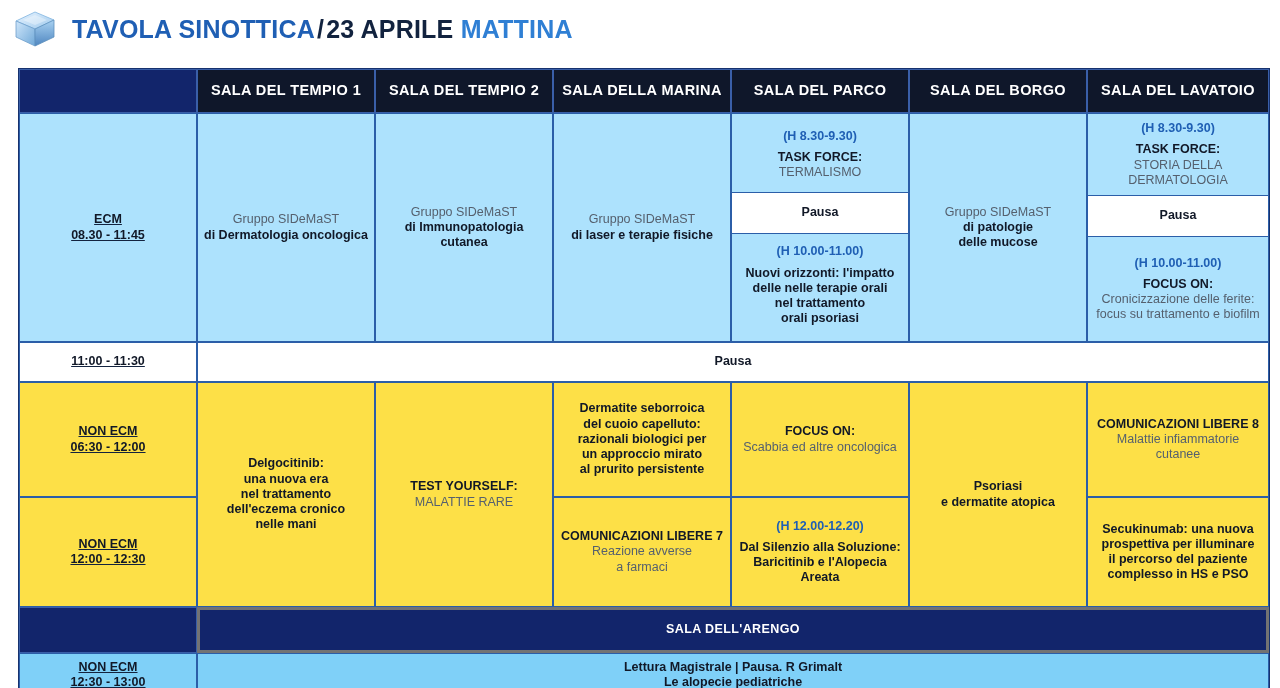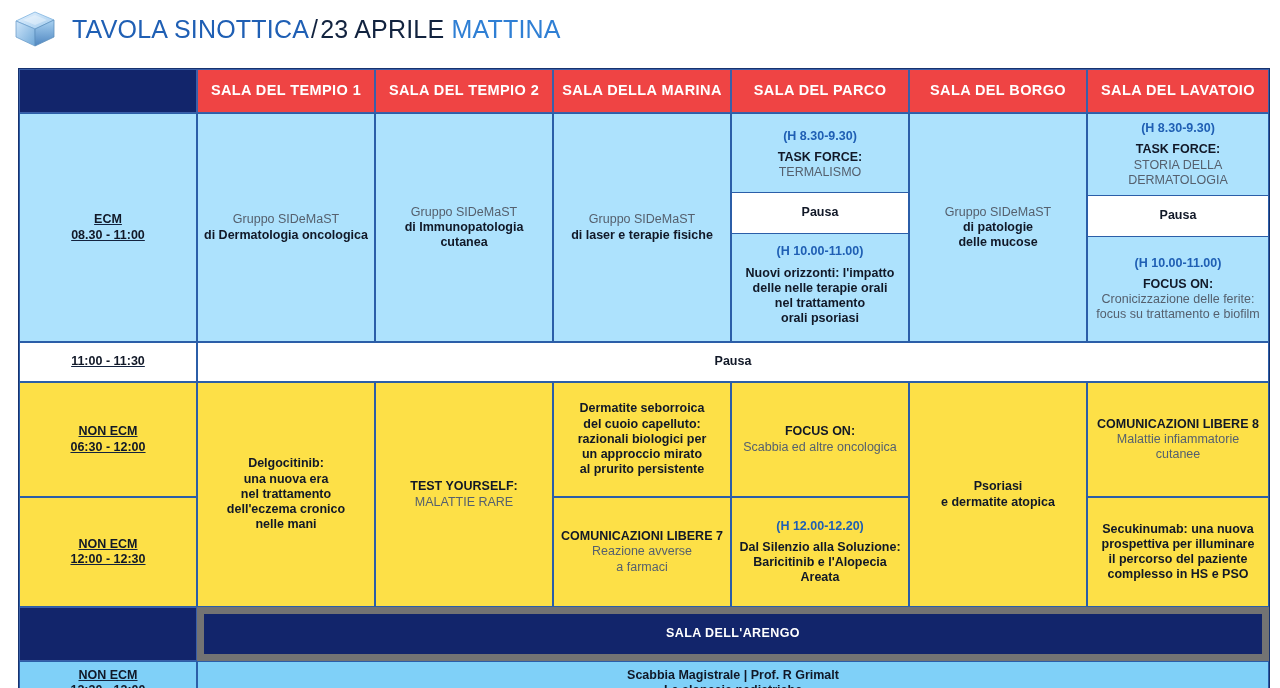--- a/index.html
+++ b/index.html
@@ -27,21 +27,21 @@
   .logo-wrap {
     width: 46px;
     height: 42px;
     flex: 0 0 46px;
     display: flex;
     align-items: center;
     justify-content: center;
   }
   .title-line {
     font-size: 25px;
-    font-weight: normal;
+    font-weight: bold;
     letter-spacing: 0.2px;
     white-space: nowrap;
     line-height: 1;
   }
   .t-blue  { color: #1f5fb4; }
   .t-dark  { color: #12233f; }
   .t-sep   { color: #12233f; margin: 0 2px; }
   .t-light { color: #2f7fd4; }
 
   
@@ -57,21 +57,21 @@
     border: 1px solid #2b5ea8;
     vertical-align: middle;
     text-align: center;
     padding: 4px 5px;
     font-size: 12.5px;
     line-height: 1.22;
   }
 
   
   .hdr th {
-    background: #ef4444;
+    background: #0f172a;
     color: #ffffff;
     font-size: 14.5px;
     font-weight: bold;
     letter-spacing: 0.4px;
     height: 34px;
     border: 1px solid #3a5fa8;
     text-transform: uppercase;
   }
   .hdr th.corner { background: #12256b; }
 
@@ -176,21 +176,21 @@
     <th>SALA DEL TEMPIO 2</th>
     <th>SALA DELLA MARINA</th>
     <th>SALA DEL PARCO</th>
     <th>SALA DEL BORGO</th>
     <th>SALA DEL LAVATOIO</th>
   </tr>
 
   <tr>
     <td class="bg-sky time-cell">
       <span class="strong">ECM</span><br>
-      <span class="strong">08.30 - 11:00</span>
+      <span class="strong">08.30 - 11:45</span>
     </td>
 
     <td class="bg-sky" style="height:188px">
       <span class="muted">Gruppo SIDeMaST</span><br>
       <span class="strong">di Dermatologia oncologica</span>
     </td>
 
     <td class="bg-sky">
       <span class="muted">Gruppo SIDeMaST</span><br>
       <span class="strong">di Immunopatologia</span><br>
@@ -343,28 +343,28 @@
     <td class="bg-pale">
       <span class="strong">Secukinumab: una nuova</span><br>
       <span class="strong">prospettiva per illuminare</span><br>
       <span class="strong">il percorso del paziente</span><br>
       <span class="strong">complesso in HS e PSO</span>
     </td>
   </tr>
 
   <tr>
     <td class="bg-navy" style="height:32px;border:1px solid #3a5fa8"></td>
-    <td class="arengo-bar" colspan="6" style="border:7px solid #737373">SALA DELL'ARENGO</td>
+    <td class="arengo-bar" colspan="6" style="border:3px solid #737373">SALA DELL'ARENGO</td>
   </tr>
 
   <tr>
     <td class="bg-mid time-cell" style="height:34px">
       <span class="strong">NON ECM</span><br>
       <span class="strong">12:30 - 13:00</span>
     </td>
     <td class="bg-mid" colspan="6">
-      <span class="strong">Scabbia Magistrale | Prof. R Grimalt</span><br>
+      <span class="strong">Lettura Magistrale | Pausa. R Grimalt</span><br>
       <span class="strong">Le alopecie pediatriche</span>
     </td>
   </tr>
 
 </tbody>
   </table>
 
 </body></html>

